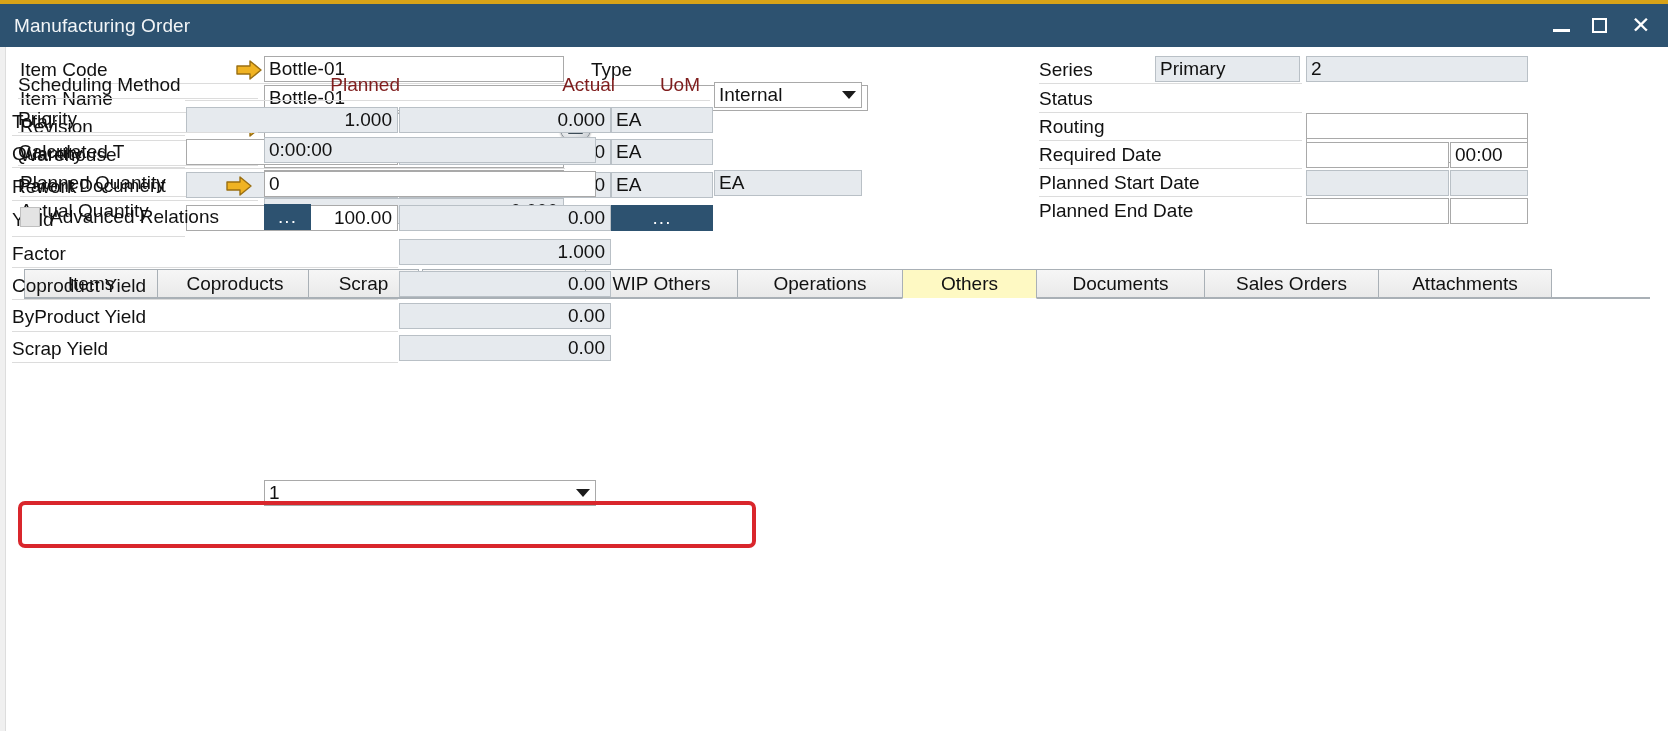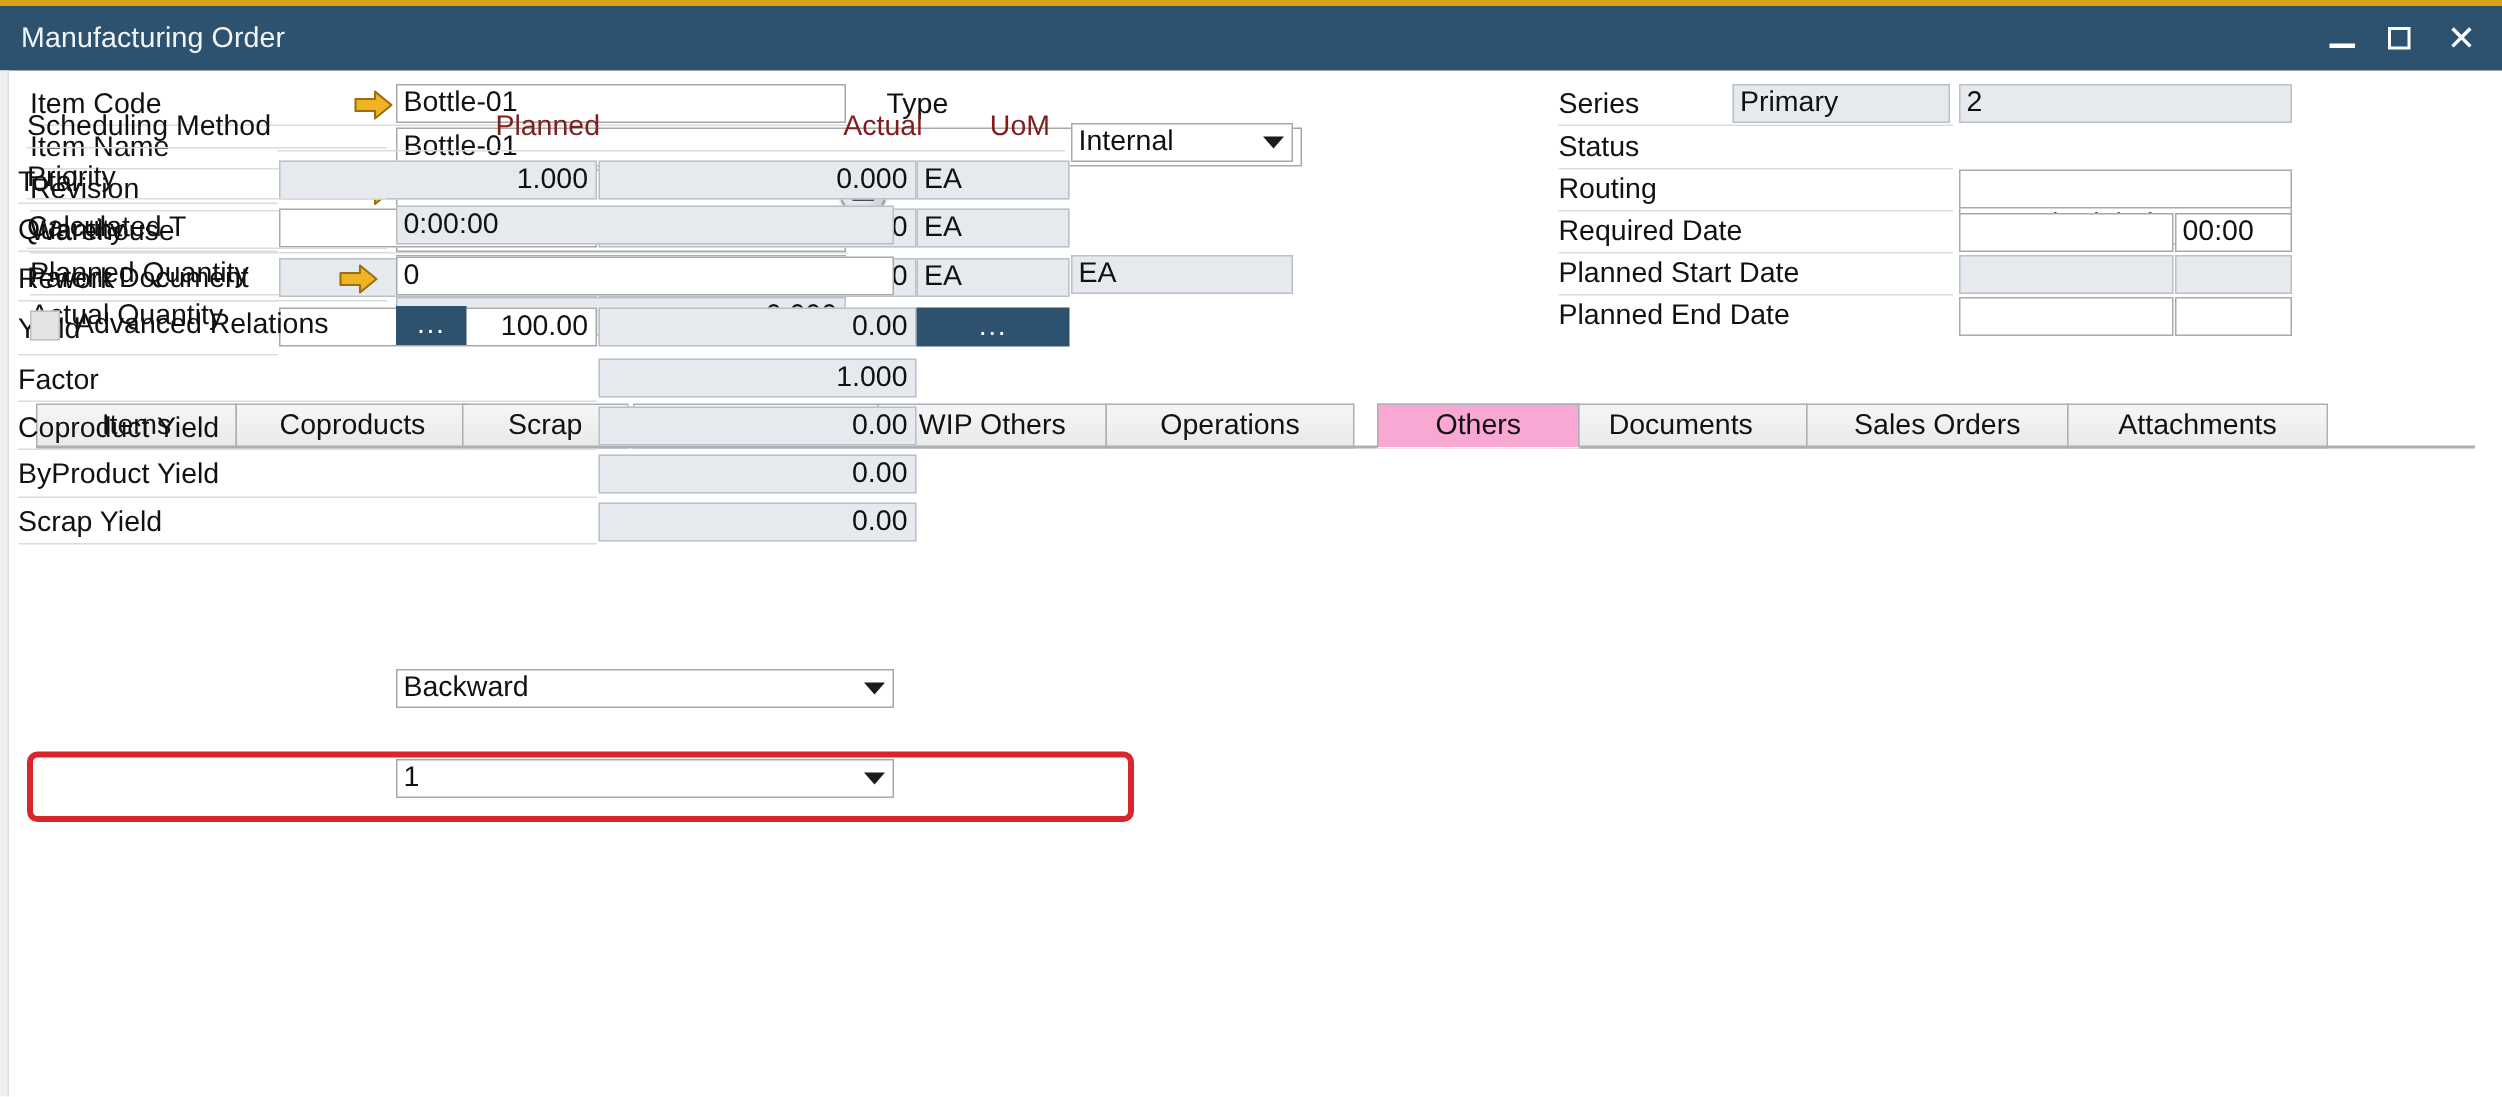--- a/index.html
+++ b/index.html
@@ -100,21 +100,21 @@
   .tab{
     position:absolute;top:0;height:30px;
     box-sizing:border-box;
     border:1px solid #a9b0b6;
     background:linear-gradient(#f6f6f6,#e9e9e9);
     display:flex;align-items:center;justify-content:center;
     font-size:19px;color:#111;
     white-space:nowrap;
   }
   .tab.active{
-    background:#f9a8d4;border-bottom:1px solid #ffffff;z-index:5;margin-left:16px;
+    background:#fef9c3;border-bottom:1px solid #ffffff;z-index:5;
   }
   #panel-left{left:32px;top:303px;width:724px;height:376px;}
   #panel-right{left:766px;top:303px;width:726px;height:376px;}
 
   .colhdr{
     position:absolute;font-size:19px;color:#7f1d1d;text-align:right;white-space:nowrap;
   }
   .rowline{position:absolute;height:1px;background:#dcdcdc;}
 
   
@@ -308,24 +308,20 @@
 
     <div class="fld-label" style="left:12px;top:334px;">Scrap Yield</div>
     <div class="rowline" style="left:12px;top:358px;width:386px;"></div>
     <div class="inp ro rt" style="left:399px;top:331px;width:212px;">0.00</div>
   </div>
 
   <div id="panel-right">
 
     <div class="fld-label" style="left:18px;top:70px;">Scheduling Method</div>
     <div class="rowline" style="left:18px;top:94px;width:240px;"></div>
-    <div class="inp ddown" style="left:264px;top:66px;width:332px;">
-      <span>Backward</span>
-      <span class="caret"></span>
-    </div>
 
     <div class="fld-label" style="left:18px;top:104px;">Priority</div>
     <div class="rowline" style="left:18px;top:128px;width:240px;"></div>
     <div class="inp ddown" style="left:264px;top:100px;width:332px;">
       <span>1</span>
       <span class="caret"></span>
     </div>
 
     <div class="fld-label" style="left:18px;top:137px;">Calculated T</div>
     <div class="rowline" style="left:18px;top:161px;width:240px;"></div>

